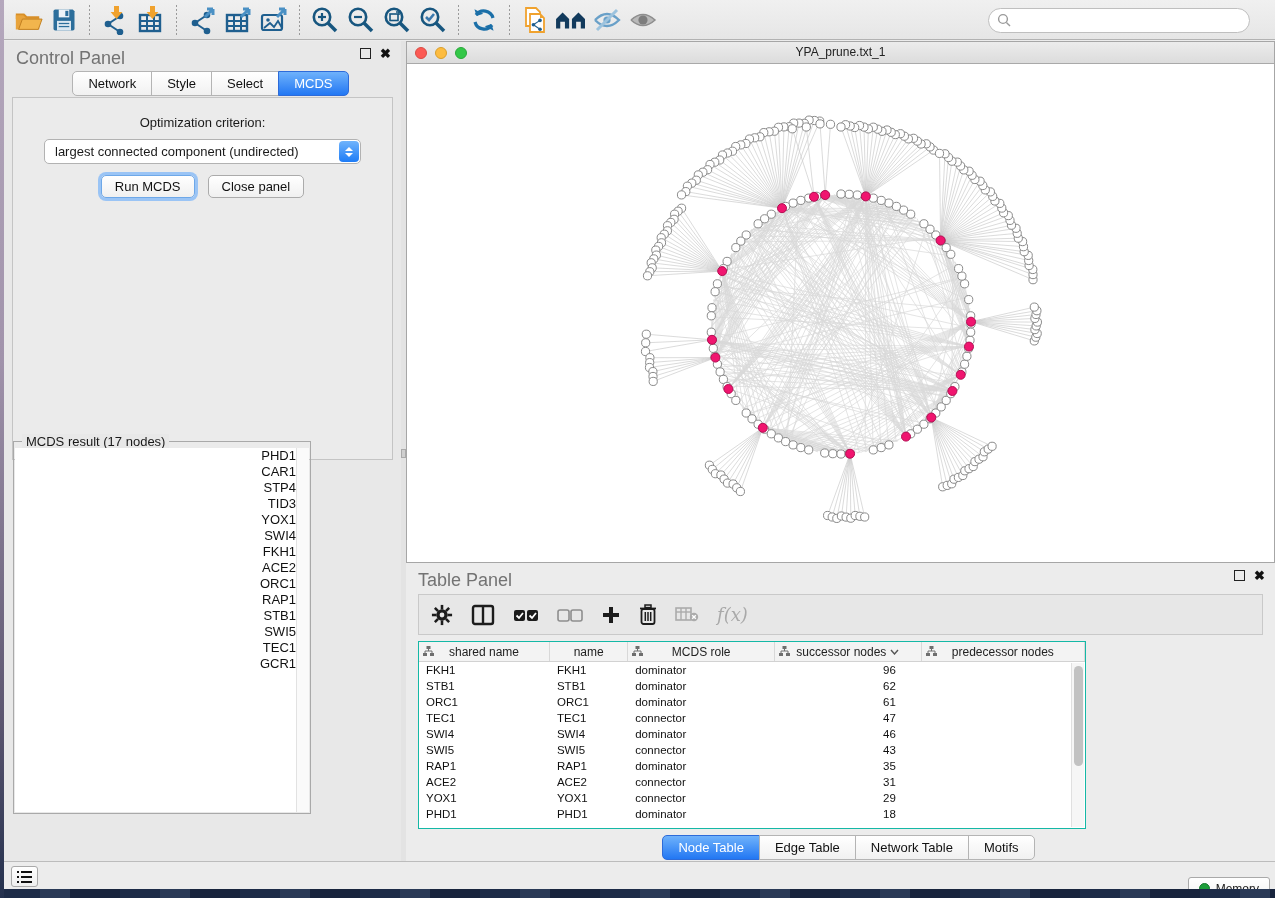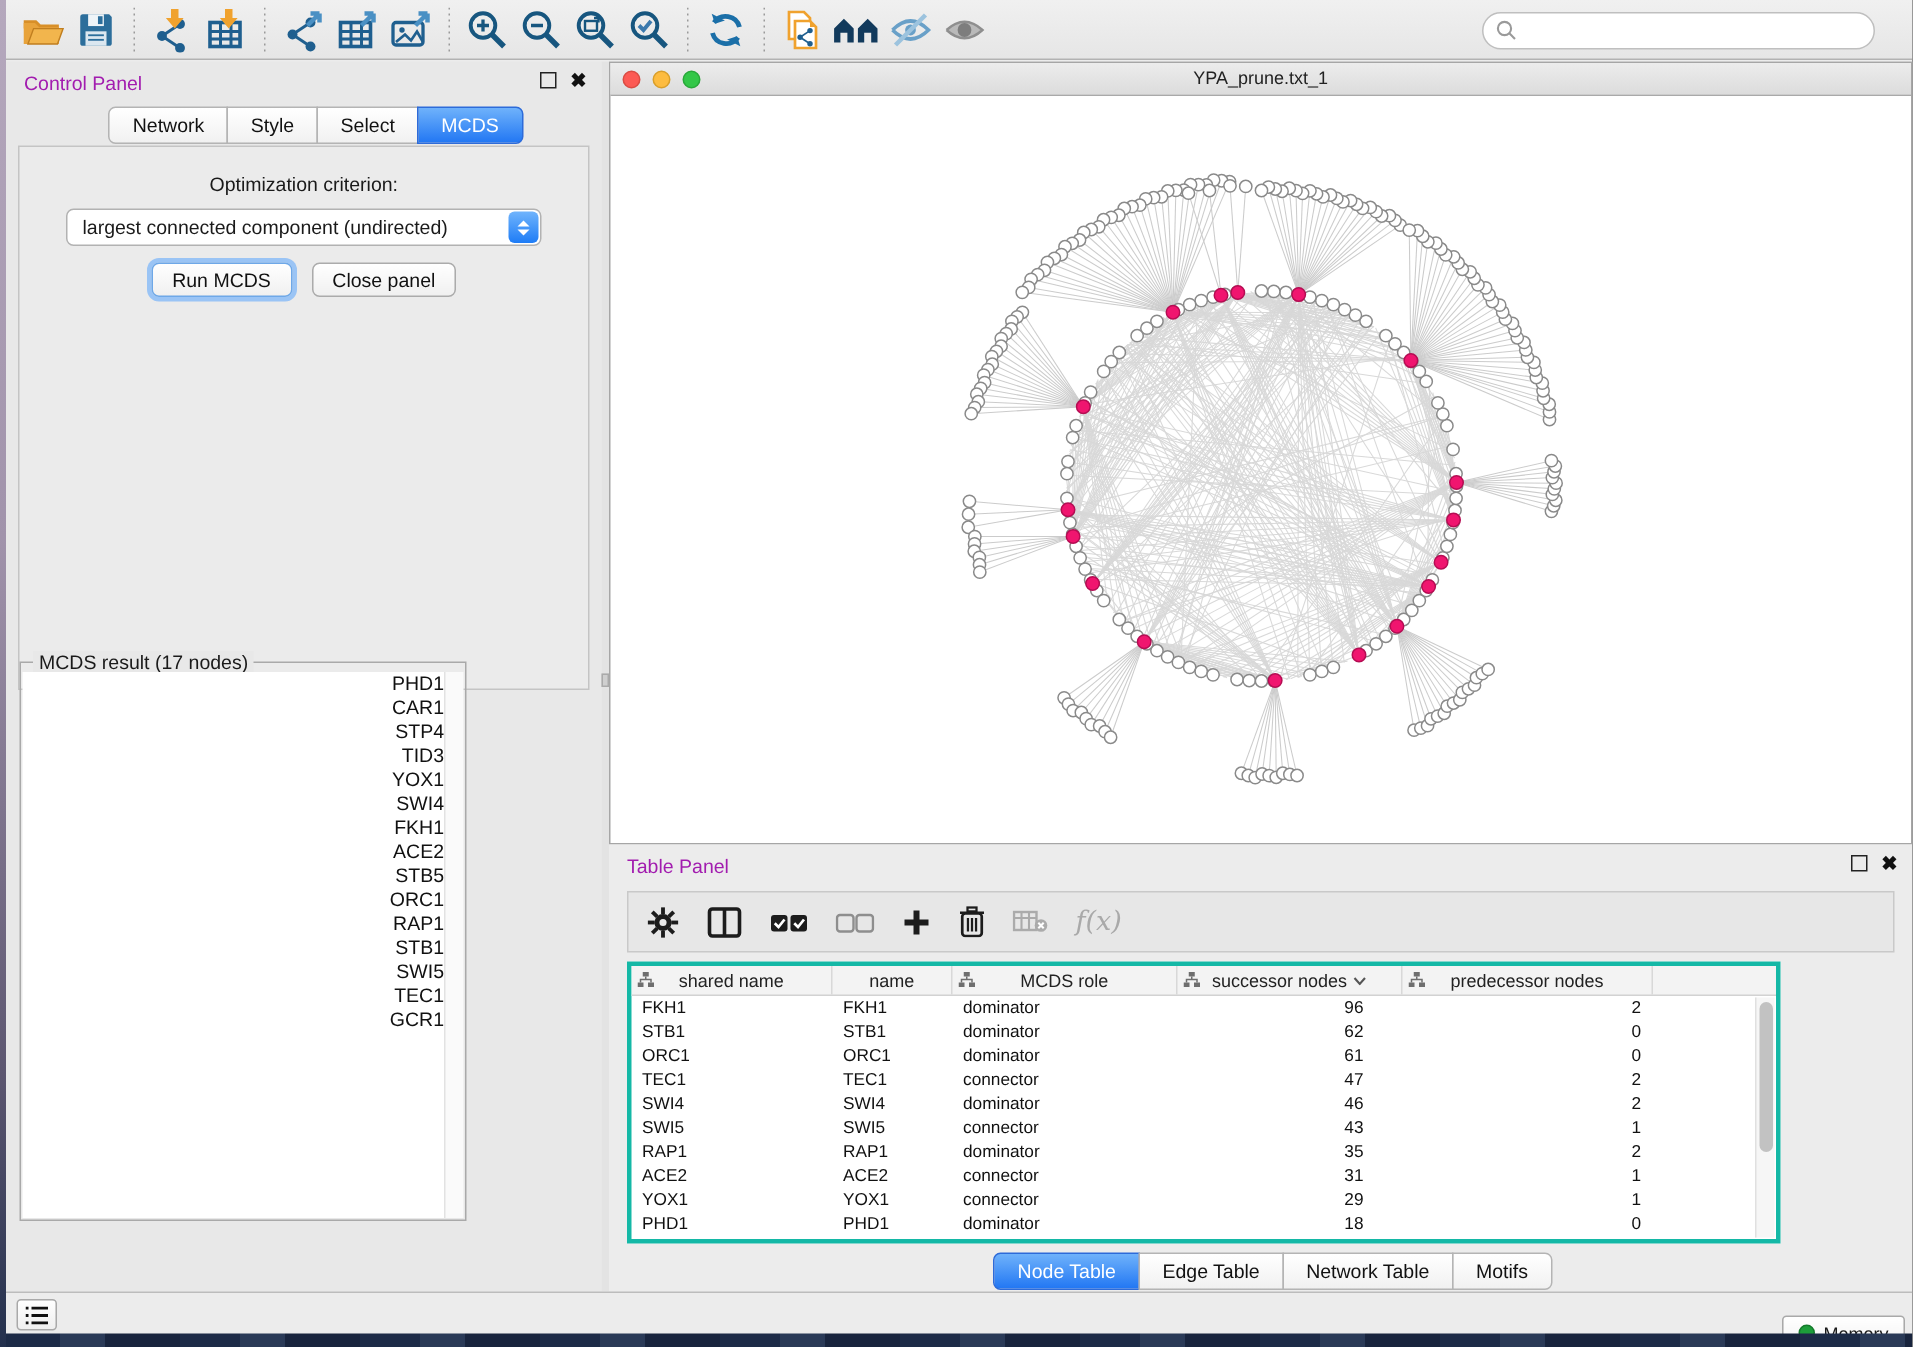--- a/index.html
+++ b/index.html
@@ -24,21 +24,21 @@
     background-image:linear-gradient(#9a9a9a 40%, rgba(0,0,0,0) 0%);
     background-size:1px 4px; background-repeat:repeat-y; }
   #search-wrap { position:absolute; right:25px; top:8px; width:262px; height:25px; }
   #search-input { width:100%; height:100%; border:1px solid #bfbfbf; border-radius:13px;
     background:#fff; padding-left:28px; font-size:13px; font-family:"Liberation Sans",sans-serif; outline:none;}
   #search-wrap svg { position:absolute; left:9px; top:5px; }
 
   
   #control-panel { position:absolute; left:4px; top:41px; width:397px; height:820px; background:#E8E8E8; }
   .panel-titlebar { position:relative; height:27px; }
-  .panel-title { position:absolute; left:12px; top:7px; font-size:13px; color:#a21caf; }
+  .panel-title { position:absolute; left:12px; top:7px; font-size:18px; color:#737373; }
   .panel-btns { position:absolute; right:10px; top:7px; display:flex; gap:9px; align-items:center;}
   .float-glyph { width:11px; height:11px; border:1.5px solid #222; display:inline-block; }
   .close-glyph { font-size:13px; font-weight:bold; color:#111; line-height:11px; }
   .seg-tabs { display:flex; justify-content:center; margin-top:3px; }
   .seg-tabs .tab { padding:4px 15px; font-size:13px; background:linear-gradient(#ffffff,#f1f1f1);
     border:1px solid #b4b4b4; margin-left:-1px; color:#111; }
   .seg-tabs .tab:first-child { border-radius:5px 0 0 5px; margin-left:16px;}
   .seg-tabs .tab:last-child { border-radius:0 5px 5px 0; }
   .seg-tabs .tab.sel { background:linear-gradient(#6fb2fb,#2277f3); color:#fff; border-color:#2d6bd9; }
   #cp-inner { position:absolute; left:8px; top:56px; width:381px; height:363px;
@@ -78,21 +78,21 @@
   #net-title { text-align:center; font-size:12px; line-height:21px; color:#222; }
   #graph-svg { display:block; }
 
   
   #table-panel { position:absolute; left:406px; top:563px; width:869px; height:298px; background:#ECECEC; }
   #tp-titlebar { position:relative; height:24px; }
   #tbl-toolbar { position:absolute; left:12px; top:31px; width:845px; height:41px;
     background:#E7E7E7; border:1px solid #c9c9c9; display:flex; align-items:center; padding-left:12px; gap:18px;}
   .tt-icon { display:flex; align-items:center; justify-content:center; }
   .fx-label { font-family:"DejaVu Serif", serif; font-style:italic; font-size:18px; color:#a9a9a9; }
-  #tbl { position:absolute; left:12px; top:78px; width:769px; height:188px; background:#fff; border:3px solid #14b8a6; overflow:hidden;}
+  #tbl { position:absolute; left:12px; top:78px; width:668px; height:188px; background:#fff; border:1px solid #14b8a6; overflow:hidden;}
   #tbl-header { display:flex; height:20px; background:#F3F3F3; border-bottom:1px solid #d2d2d2; }
   .th { position:relative; display:flex; align-items:center; justify-content:center; gap:4px;
     border-right:1px solid #d8d8d8; font-size:12px; color:#222; }
   .th .tree-ic { position:absolute; left:4px; top:4px; }
   .tbl-row { display:flex; height:16px; }
   .td { font-size:11.5px; line-height:16px; color:#111; white-space:nowrap; overflow:hidden; }
   .td.num { text-align:right; }
   #tbl-vscroll { position:absolute; right:1px; top:21px; width:13px; bottom:1px; background:#f6f6f6; border-left:1px solid #e0e0e0;}
   #tbl-vscroll .thumb { position:absolute; left:1.5px; top:3px; width:9px; height:100px; background:#c2c2c2; border-radius:5px; }
   #tbl-tabs { position:absolute; left:0; top:269px; width:100%; display:flex; justify-content:center; }
@@ -301,21 +301,20 @@
       <span id="mcds-legend">MCDS result (17 nodes)</span>
       <div id="mcds-list">
           <div class="mcds-item">PHD1</div>
           <div class="mcds-item">CAR1</div>
           <div class="mcds-item">STP4</div>
           <div class="mcds-item">TID3</div>
           <div class="mcds-item">YOX1</div>
           <div class="mcds-item">SWI4</div>
           <div class="mcds-item">FKH1</div>
           <div class="mcds-item">ACE2</div>
-          <div class="mcds-item">STB5</div>
           <div class="mcds-item">ORC1</div>
           <div class="mcds-item">RAP1</div>
           <div class="mcds-item">STB1</div>
           <div class="mcds-item">SWI5</div>
           <div class="mcds-item">TEC1</div>
           <div class="mcds-item">GCR1</div>
         </div>
       <div id="mcds-scroll"></div>
     </div>
   </div>

